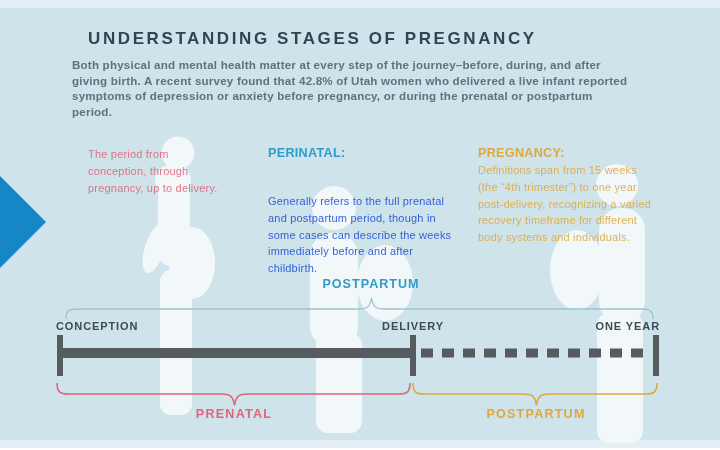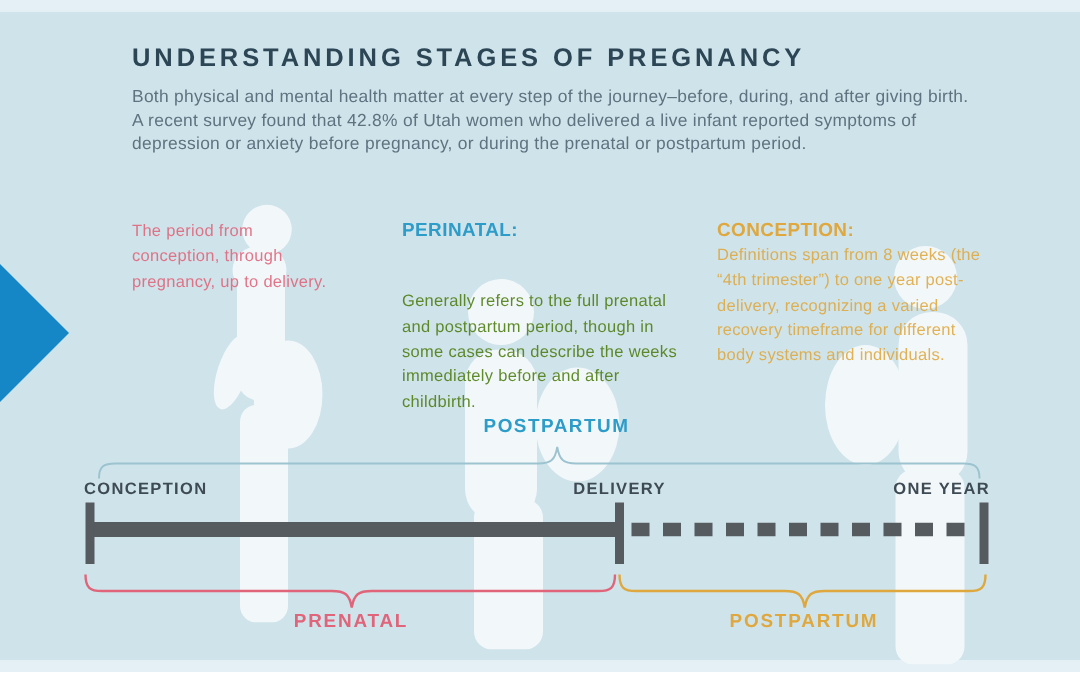--- a/index.html
+++ b/index.html
@@ -4,21 +4,21 @@
 <style>
   * { margin:0; padding:0; box-sizing:border-box; }
   html,body { width:720px; height:450px; }
   body { font-family:"Liberation Sans", sans-serif; overflow:hidden; }
   #stage { position:relative; width:720px; height:448px;padding-left:28px; }
   #card  { position:absolute; left:0; top:8px; width:720px; height:432px; }
 
   .abs { position:absolute; }
 
   #title { left:88px; top:29px; font-size:17px; font-weight:bold; letter-spacing:2.6px; }
-  #intro { left:88px; top:57px; width:562px; font-size:11.6px; line-height:15.6px; letter-spacing:.2px; }
+  #intro { left:72px; top:57px; width:562px; font-size:11.6px; line-height:15.6px; letter-spacing:.2px;font-weight:bold; }
 
   .def-col { top:146px; }
   #col-prenatal   { left:88px;  width:142px; }
   #col-perinatal  { left:268px; width:196px; }
   #col-postpartum { left:478px; width:178px; }
   .def-heading { font-size:12.6px; font-weight:bold; letter-spacing:.3px; margin-bottom:2px; }
   .def-body    { font-size:11px; line-height:16.8px; letter-spacing:.2px; opacity:.88; }
 
   .fig { pointer-events:none; }
   #timeline-svg { left:0; top:0; pointer-events:none; }
@@ -75,26 +75,26 @@
 
   <div id="title" class="abs" style="color: rgb(44, 70, 86);">UNDERSTANDING STAGES OF PREGNANCY</div>
   <div id="intro" class="abs" style="color: rgb(94, 114, 128);">Both physical and mental health matter at every step of the journey–before, during, and after giving birth. A recent survey found that 42.8% of Utah women who delivered a live infant reported symptoms of depression or anxiety before pregnancy, or during the prenatal or postpartum period.</div>
 
   <div id="col-prenatal" class="abs def-col">
     <div class="def-body" style="color: rgb(224, 100, 122);">The period from conception, through pregnancy, up to delivery.</div>
   </div>
 
   <div id="col-perinatal" class="abs def-col">
     <div class="def-heading" style="color: rgb(45, 156, 200);">PERINATAL:</div>
-    <div class="def-body" style="color: #4d7c0f; margin-top: 33px;">Generally refers to the full prenatal and postpartum period, though in some cases can describe the weeks immediately before and after childbirth.</div>
+    <div class="def-body" style="color: #1d4ed8; margin-top: 33px;">Generally refers to the full prenatal and postpartum period, though in some cases can describe the weeks immediately before and after childbirth.</div>
   </div>
 
   <div id="col-postpartum" class="abs def-col">
-    <div class="def-heading" style="color: rgb(223, 168, 62);">CONCEPTION:</div>
-    <div class="def-body" style="color: rgb(223, 168, 62);">Definitions span from 8 weeks (the “4th trimester”) to one year post-delivery, recognizing a varied recovery timeframe for different body systems and individuals.</div>
+    <div class="def-heading" style="color: rgb(223, 168, 62);">PREGNANCY:</div>
+    <div class="def-body" style="color: rgb(223, 168, 62);">Definitions span from 15 weeks (the “4th trimester”) to one year post-delivery, recognizing a varied recovery timeframe for different body systems and individuals.</div>
   </div>
 
   <svg id="timeline-svg" class="abs" width="720" height="450" viewBox="0 0 720 450">
 
     <path d="M66 319 C66 311 69 309 77 309 L359 309 C367 309 370 307 371.5 298
              C373 307 376 309 384 309 L642 309 C650 309 653 311 653 319" fill="none" stroke-width="1.3" stroke="#9cc3cf"></path>
 
     <line x1="60" y1="353" x2="411" y2="353" stroke-width="10" stroke="#565b60"></line>
 
     <line x1="421" y1="353" x2="652" y2="353" stroke-width="9" stroke-dasharray="12 9" stroke="#565b60"></line>

